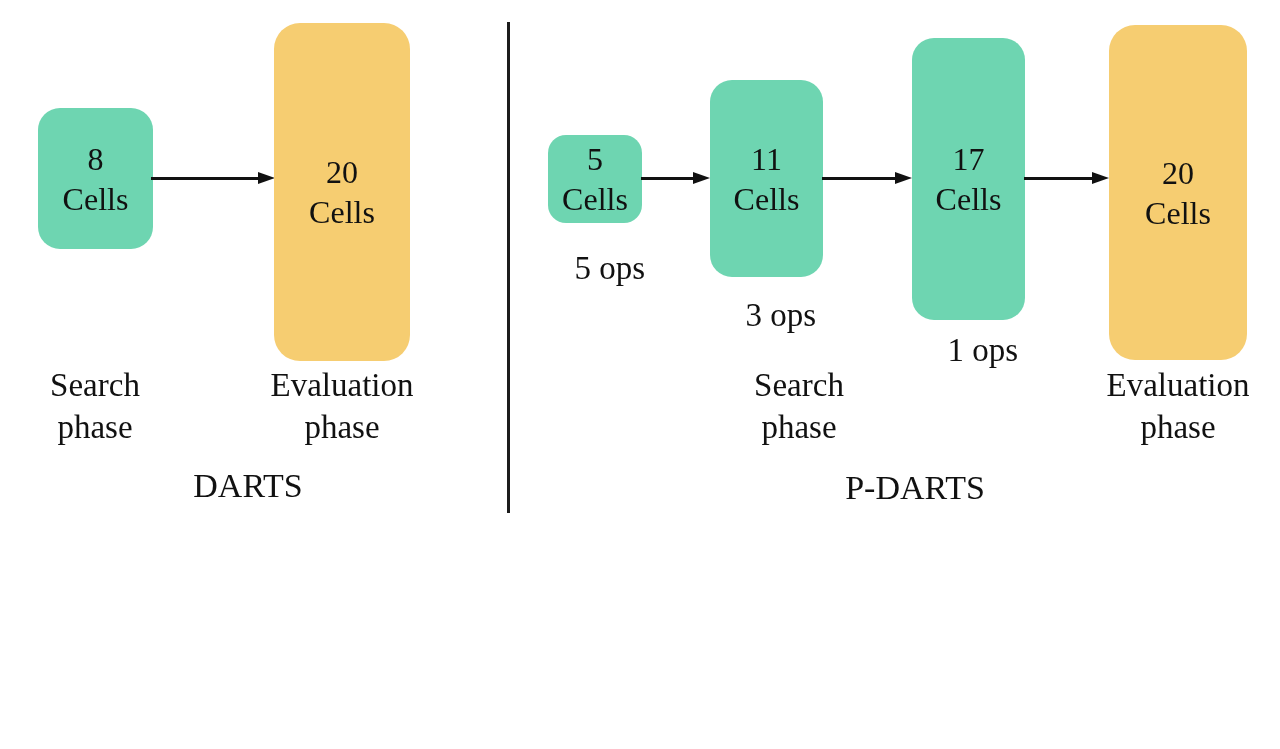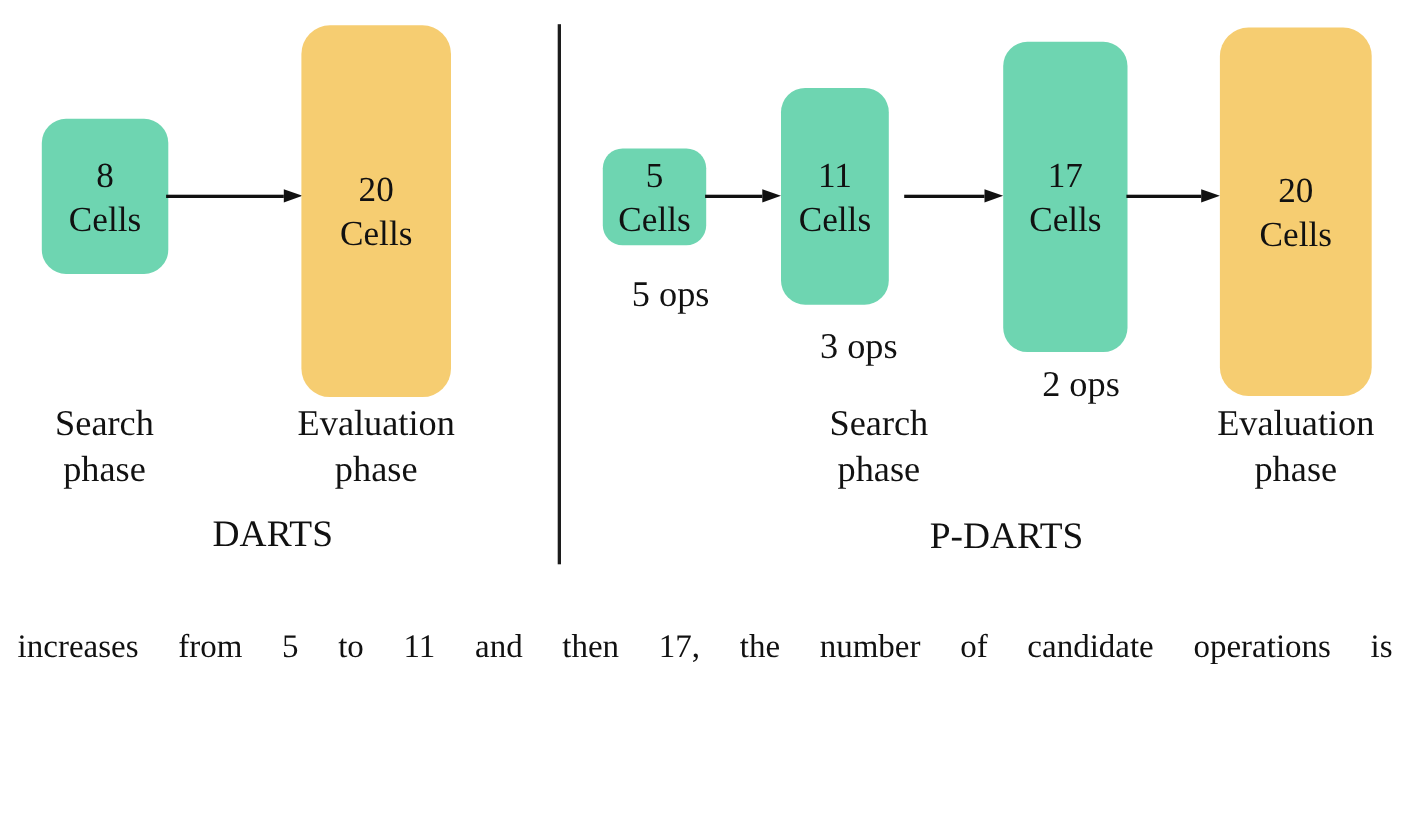--- a/index.html
+++ b/index.html
@@ -124,36 +124,36 @@
       <span>5</span>
       <span>Cells</span>
     </div>
     <div class="ops-label" style="left:545px; top:250px; width:100px;">5 ops</div>
 
     <div class="arrow" style="left:641px; top:171px; width:69px;">
       <span class="shaft"></span>
         <span class="head"></span>
     </div>
 
-    <div class="box green" style="left:710px; top:80px; width:98px; height:197px; border-radius:22px;">
+    <div class="box green" style="left:710px; top:80px; width:113px; height:197px; border-radius:22px;">
       <span>11</span>
       <span>Cells</span>
     </div>
     <div class="ops-label" style="left:716px; top:297px; width:100px;">3 ops</div>
 
     <div class="arrow" style="left:822px; top:171px; width:90px;">
       <span class="shaft"></span>
         <span class="head"></span>
     </div>
 
     <div class="box green" style="left:912px; top:38px; width:113px; height:282px; border-radius:22px;">
       <span>17</span>
       <span>Cells</span>
     </div>
-    <div class="ops-label" style="left:918px; top:332px; width:100px;">2 ops</div>
+    <div class="ops-label" style="left:918px; top:332px; width:100px;">1 ops</div>
 
     <div class="arrow" style="left:1024px; top:171px; width:85px;">
       <span class="shaft"></span>
         <span class="head"></span>
     </div>
 
     <div class="box yellow" style="left:1109px; top:12px; width:138px; height:335px; border-radius:26px;">
       <span>20</span>
       <span>Cells</span>
     </div>
@@ -165,16 +165,15 @@
 
     <div class="phase-label" style="left:1098px; top:364px; width:160px;">
       <div>Evaluation</div>
       <div>phase</div>
     </div>
 
     <div class="method-title" style="left:830px; top:470px; width:170px;">P-DARTS</div>
   </div>
 
   <div class="caption">
-    <div class="cap-line just">increases from 5 to 11 and then 17, the number of candidate operations is</div>
   </div>
 
 </div>
 
 </body></html>

